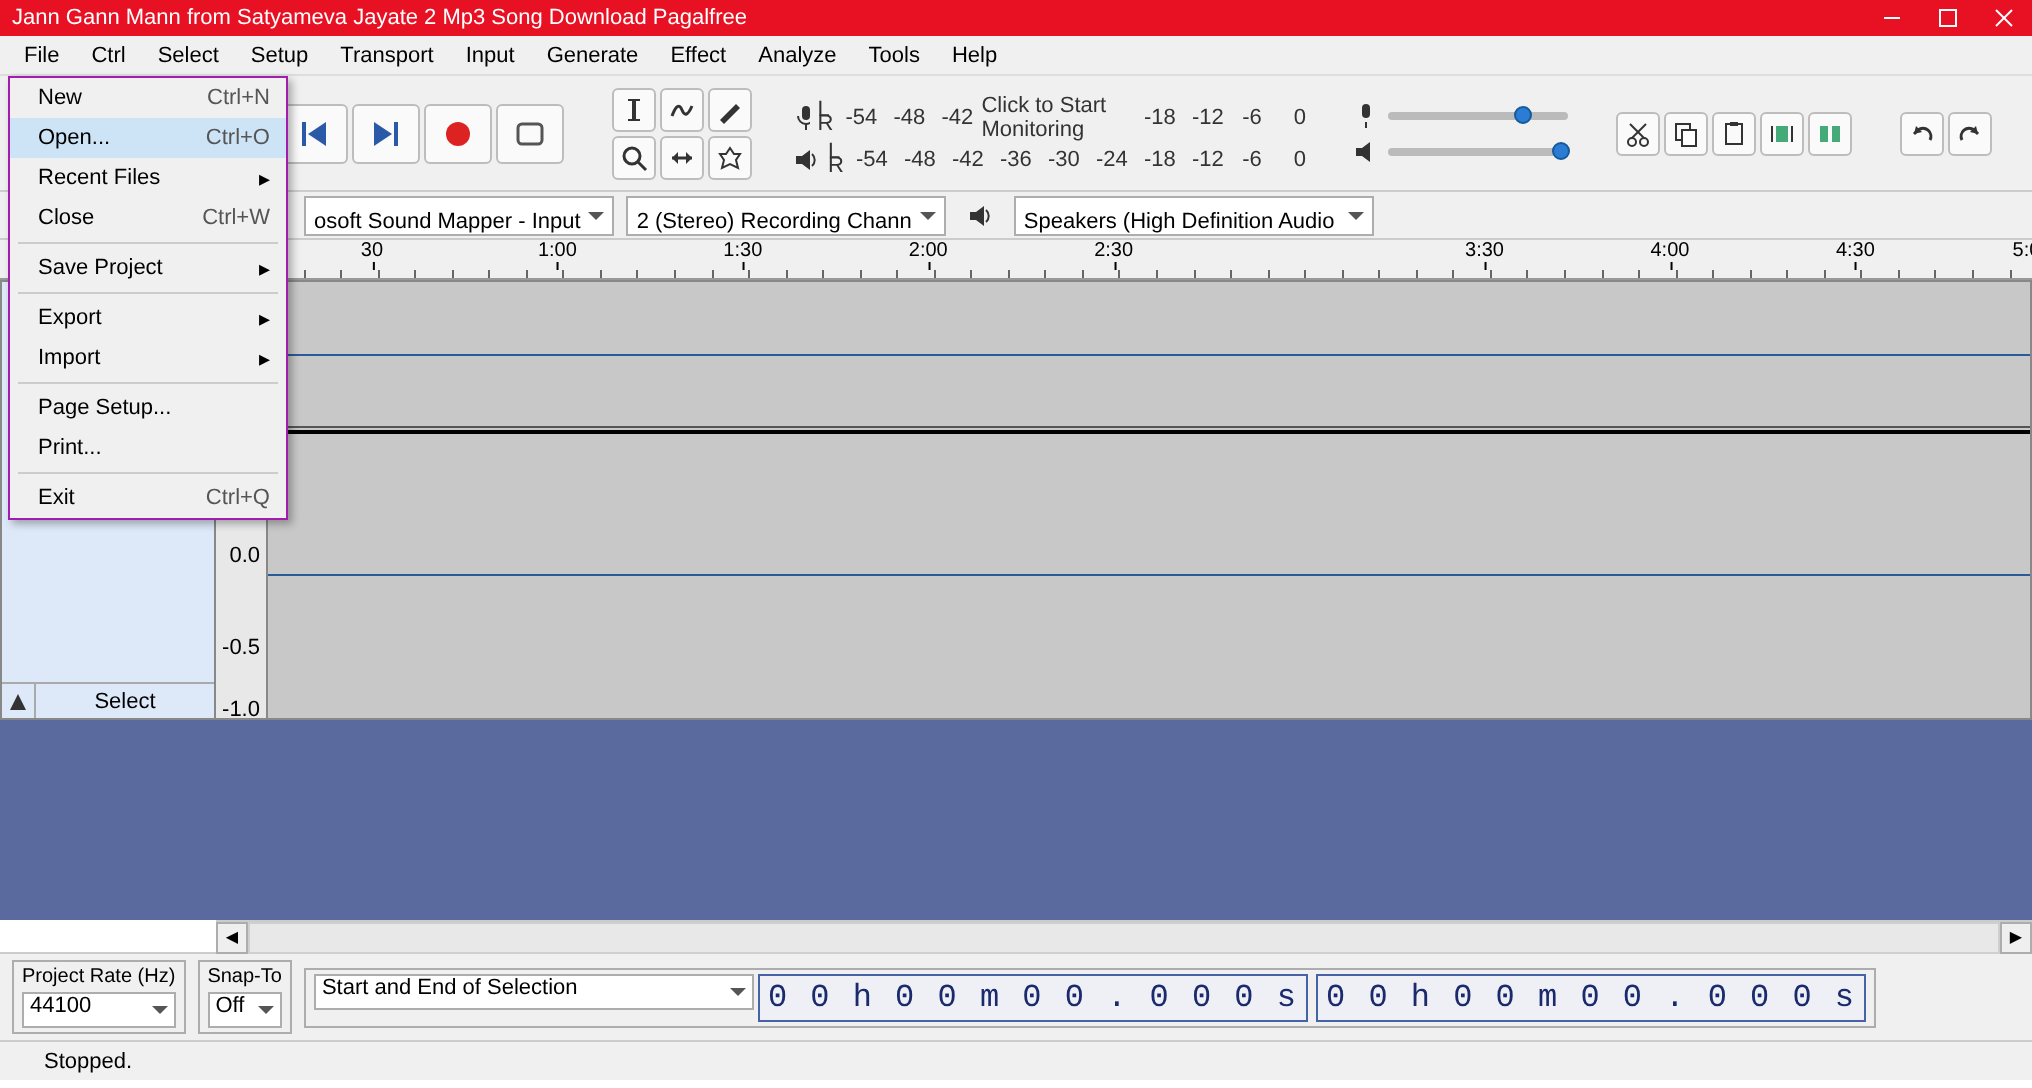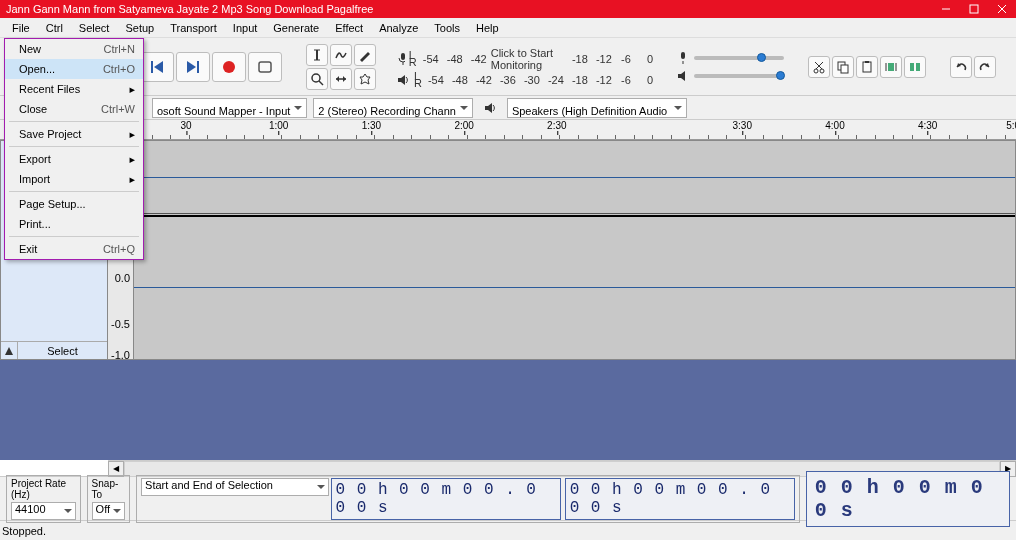--- a/index.html
+++ b/index.html
@@ -49,21 +49,21 @@
 .hscroll{height:16px;background:#f0f0f0;border-top:1px solid #ccc;display:flex;align-items:center;margin-left:108px}
 .hscroll .sc-btn{width:16px;height:16px;border:1px solid #adadad;background:#efefef;display:flex;align-items:center;justify-content:center;font-size:8px}
 .hscroll .sc-track{flex:1;height:16px;background:#e8e8e8;border:1px solid #cfcfcf}
 .bottombar{display:flex;align-items:center;gap:6px;padding:4px 6px;background:#f0f0f0;border-top:1px solid #ccc;height:44px}
 .botbox{border:1px solid #adadad;padding:2px 4px;display:flex;flex-direction:column;gap:2px}
 .botbox .lbl{font-size:10px}
 .botbox select,.botbox .fakesel{height:18px;border:1px solid #adadad;padding:0 14px 0 3px;background:#fff;font-size:11px;position:relative}
 .botbox .fakesel::after{content:"";position:absolute;right:3px;top:6px;border:4px solid transparent;border-top-color:#555}
 .timecode{font-family:"Courier New",monospace;font-size:16px;letter-spacing:1px;border:1px solid #4763a7;background:#eef0f5;padding:2px 4px;color:#1a2a6c}
 .timecode.big{font-size:20px;font-weight:bold;padding:4px 8px;color:#2a3a7c}
-.statusbar{height:20px;background:#f0f0f0;border-top:1px solid #ccc;display:flex;align-items:center;padding:0 2px;font-size:11px}
+.statusbar{height:20px;background:#f0f0f0;border-top:1px solid #ccc;display:flex;align-items:center;padding:0 22px;font-size:11px}
 
 .dropdown{position:absolute;left:4px;top:38px;width:140px;background:#f0f0f0;border:1px solid #a21caf;box-shadow:2px 2px 4px rgba(0,0,0,.3);z-index:100}
 .dropdown .dmi{height:20px;display:flex;align-items:center;padding:0 8px 0 14px;position:relative}
 .dropdown .dmi.hl{background:#cde4f7}
 .dropdown .dmi .arrow{margin-left:auto}
 .dropdown .dmi .sc{margin-left:auto;color:#555}
 .dropdown .dsep{height:1px;background:#ccc;margin:2px 4px}
 </style>
 </head>
 <body>
@@ -495,18 +495,17 @@
     <span class="lbl">Snap-To</span>
     <div class="fakesel"><span>Off</span></div>
   </div>
   <div class="botbox" style="flex-direction:row">
     <div class="fakesel" style="width:220px"><span>Start and End of Selection</span></div>
     <div style="display:flex;gap:4px">
       <div class="timecode">0 0 h 0 0 m 0 0 . 0 0 0 s</div>
       <div class="timecode">0 0 h 0 0 m 0 0 . 0 0 0 s</div>
     </div>
   </div>
-  <div class="timecode big">0 0 h 0 0 m 0 0 s</div>
 </div>
 
 <div class="statusbar">
   <span>Stopped.</span>
 </div>
 
 </body></html>

